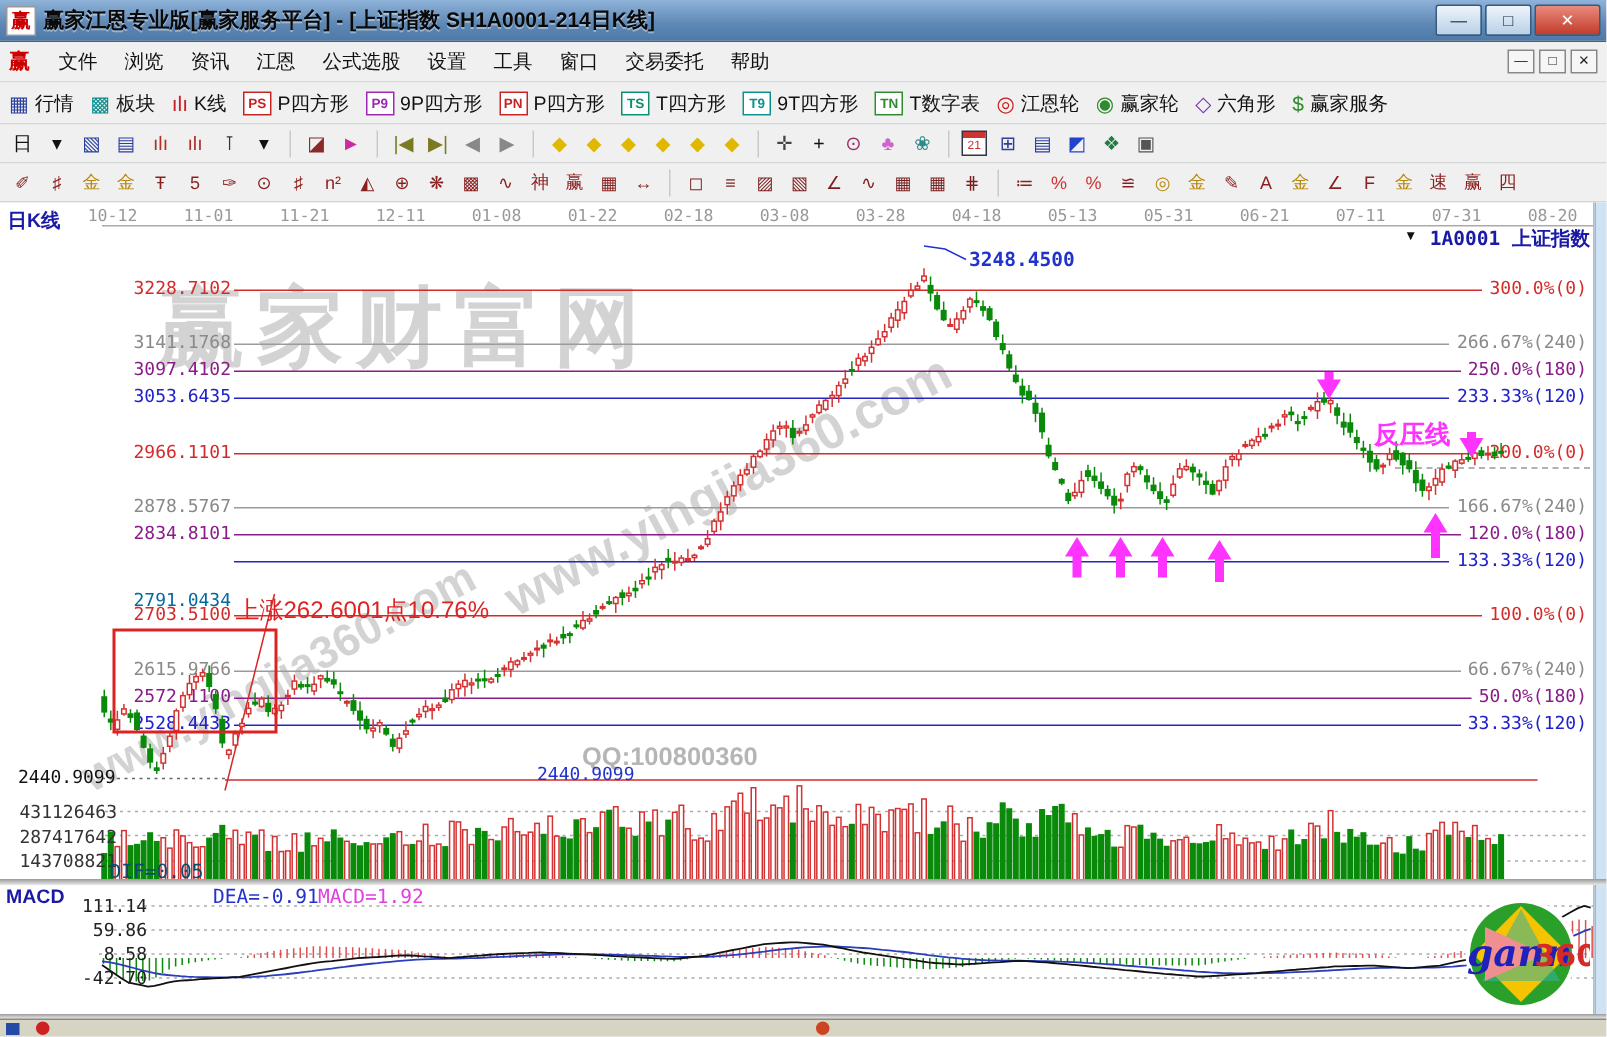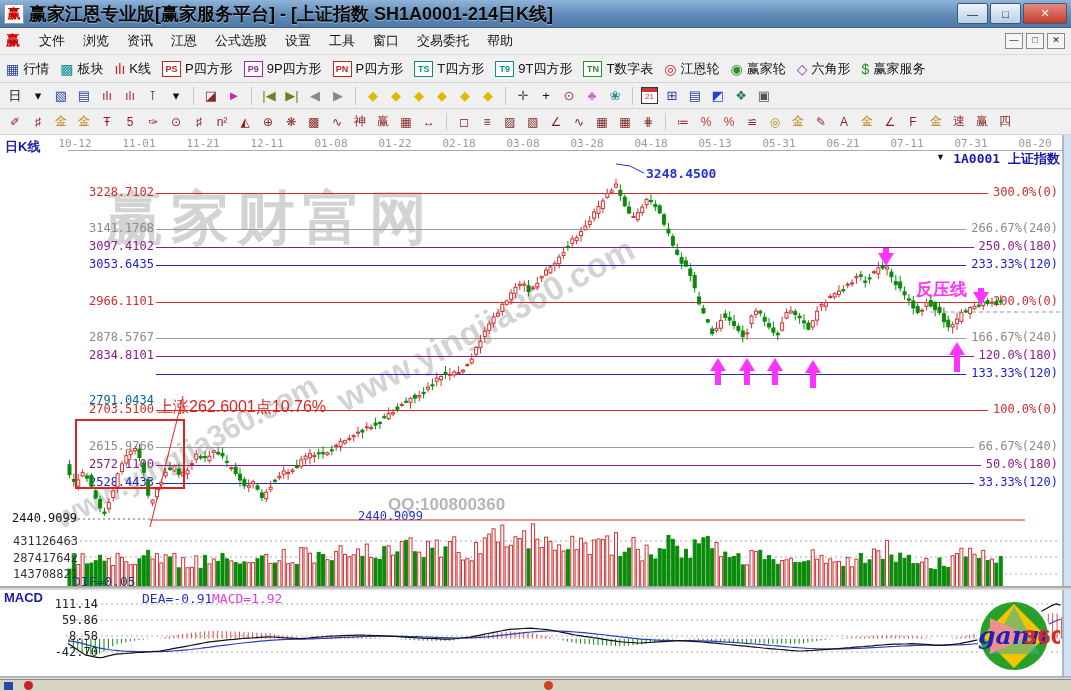--- a/index.html
+++ b/index.html
@@ -5,21 +5,21 @@
   html,body{margin:0;padding:0;}
   body{width:1071px;height:691px;position:relative;overflow:hidden;background:#f0f0f0;
        font-family:"Liberation Sans","DejaVu Sans",sans-serif;font-size:13px;color:#111;}
   .abs{position:absolute;}
   .mono{font-family:"DejaVu Sans Mono","Liberation Mono",monospace;}
   
   #titlebar{left:0;top:0;width:1071px;height:28px;background:linear-gradient(#8fb3d9,#5d87b4 60%,#4f7aa8);
             display:flex;align-items:center;padding:0 4px;box-sizing:border-box;border-bottom:1px solid #3c618a;}
   #app-icon{width:18px;height:18px;background:#fff;border:1px solid #999;color:#c00;font-weight:bold;
             font-size:13px;line-height:17px;text-align:center;margin-right:5px;}
-  #title-text{color:#0a0a0a;font-weight:bold;font-size:18px;text-shadow:0 1px 0 rgba(255,255,255,.4);}
+  #title-text{color:#0a0a0a;font-weight:bold;font-size:14px;text-shadow:0 1px 0 rgba(255,255,255,.4);}
   .winbtn{width:29px;height:19px;margin-left:2px;border:1px solid #39597d;border-radius:2px;
           background:linear-gradient(#eef5fb,#b9d0e6);display:flex;align-items:center;justify-content:center;
           font-size:11px;color:#123;}
   .winbtn.close{background:linear-gradient(#e78b7e,#c23b2a);color:#fff;width:42px;}
   #titlebar .spacer{flex:1;}
   
   #menubar{left:0;top:28px;width:1071px;height:27px;background:#f0f0f0;border-bottom:1px solid #d9d9d9;
            display:flex;align-items:center;padding:0 6px;box-sizing:border-box;}
   #menu-icon{color:#c00;font-weight:bold;margin-right:10px;font-size:14px;}
   .menu-item{padding:3px 9px;cursor:default;}

